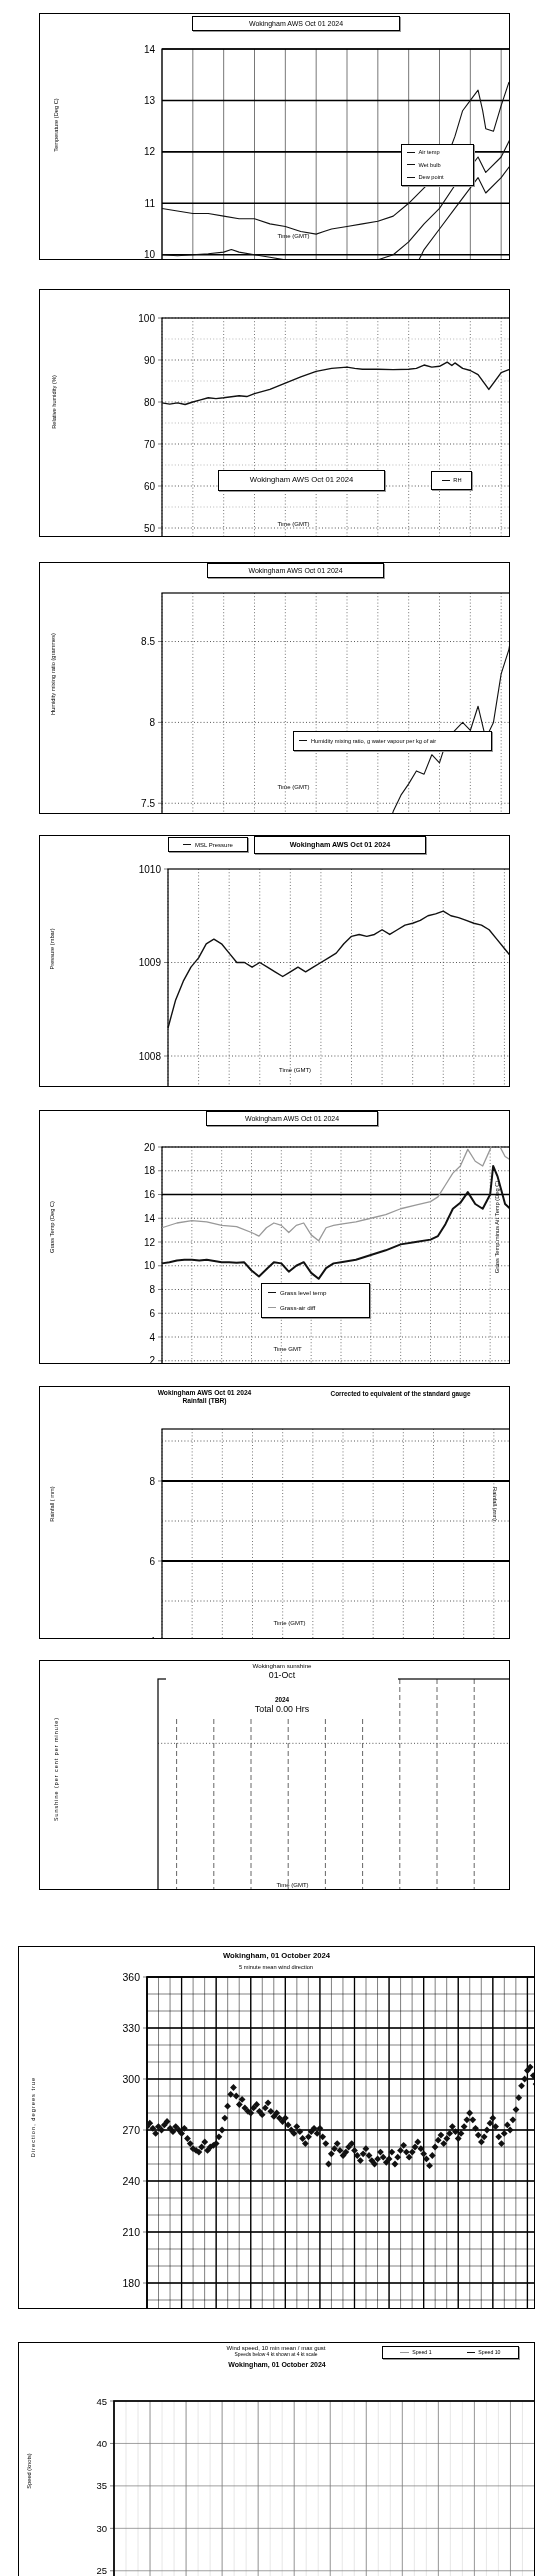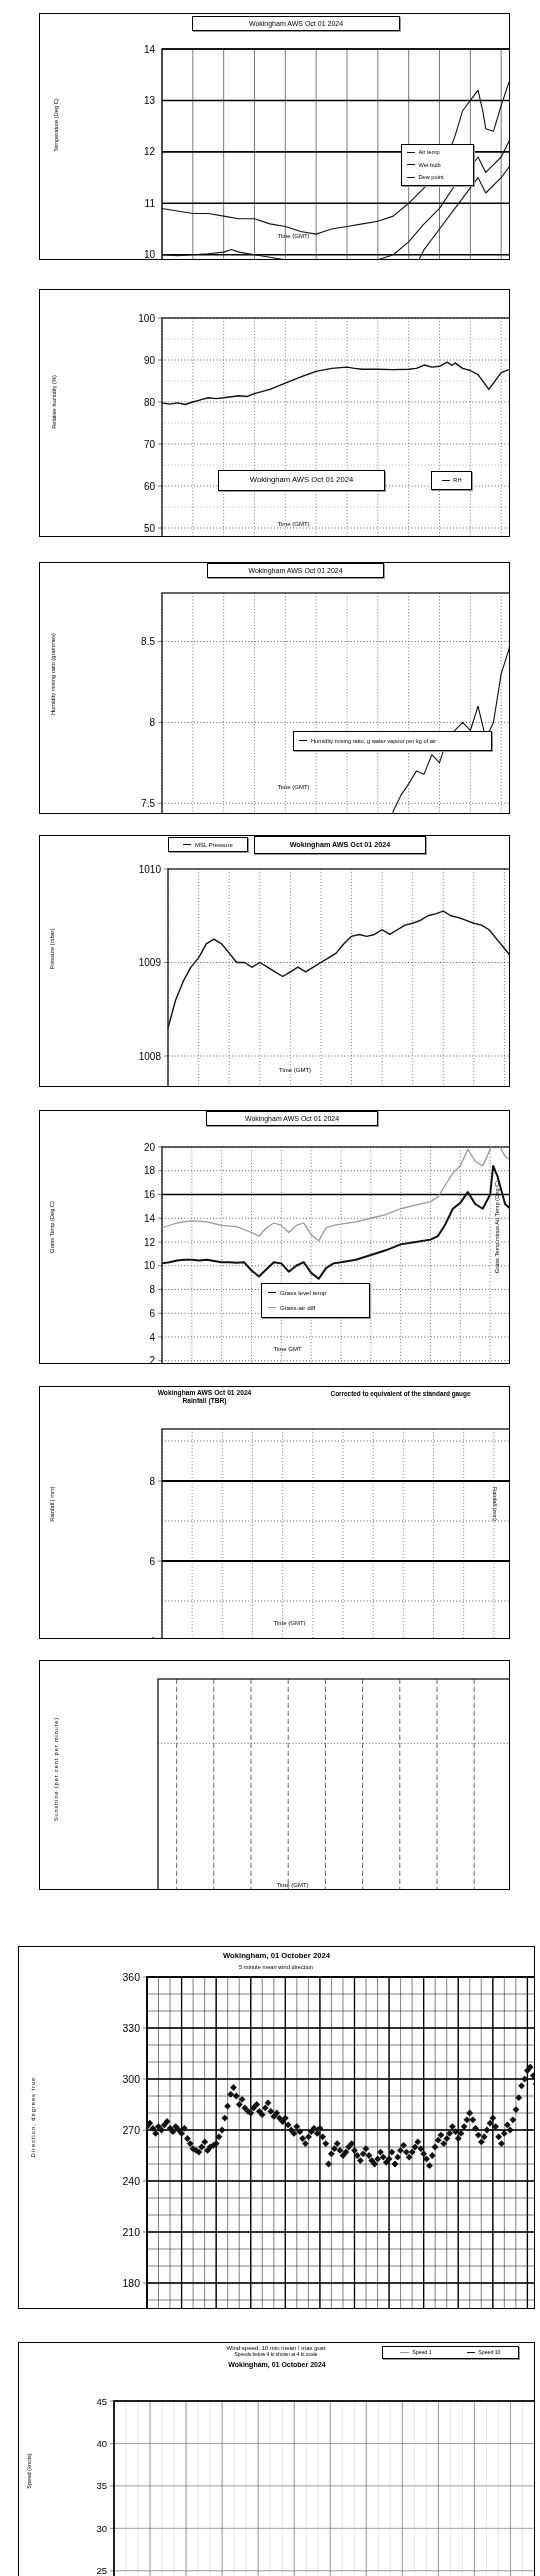--- a/index.html
+++ b/index.html
@@ -723,20 +723,26 @@
         <text x="583" y="417" text-anchor="middle" class="tick" font-size="10.5">15</text>
         <text x="620.2" y="417" text-anchor="middle" class="tick" font-size="10.5">16</text>
         <text x="657.4" y="417" text-anchor="middle" class="tick" font-size="10.5">17</text>
         <text x="694.6" y="417" text-anchor="middle" class="tick" font-size="10.5">18</text>
         <text x="731.8" y="417" text-anchor="middle" class="tick" font-size="10.5">19</text>
         <text x="769" y="417" text-anchor="middle" class="tick" font-size="10.5">20</text>
         <text x="806.2" y="417" text-anchor="middle" class="tick" font-size="10.5">21</text>
         <text x="843.4" y="417" text-anchor="middle" class="tick" font-size="10.5">22</text>
         <g clip-path="url(#clip6)"></g>
       </svg>
+    <div class="plain" style="left:126px;top:0;width:232px;padding-bottom:3.1px">
+      <div style="font-size:6.2px;margin-top:1px">Wokingham sunshine</div>
+      <div style="font-size:8.8px;margin-top:1px">01-Oct</div>
+      <div style="font-size:6.4px;font-weight:bold;margin-top:15.5px">2024</div>
+      <div style="font-size:8.8px;margin-top:1.5px">Total 0.00 Hrs</div>
+    </div>
     <div class="vlab sp" style="left:15.5px;top:108px;font-size:5.4px">Sunshine (per cent per minute)</div>
     <div class="xlab" style="left:61px;width:383px;top:221px">Time (GMT)</div>
   </section>
 
   <section class="card thick" id="card7" style="left:18px;top:1946px;width:515px;height:361px">
     <svg width="515" height="[object Object],[object Object]" viewBox="0 0 1000 [object Object],[object Object]">
         <line x1="128" y1="30" x2="128" y2="642" class="vthin8"></line>
         <line x1="139.526625" y1="30" x2="139.526625" y2="642" class="vthin8"></line>
         <line x1="151.05325" y1="30" x2="151.05325" y2="642" class="vthin8"></line>
         <line x1="162.57987500000002" y1="30" x2="162.57987500000002" y2="642" class="vthin8"></line>

